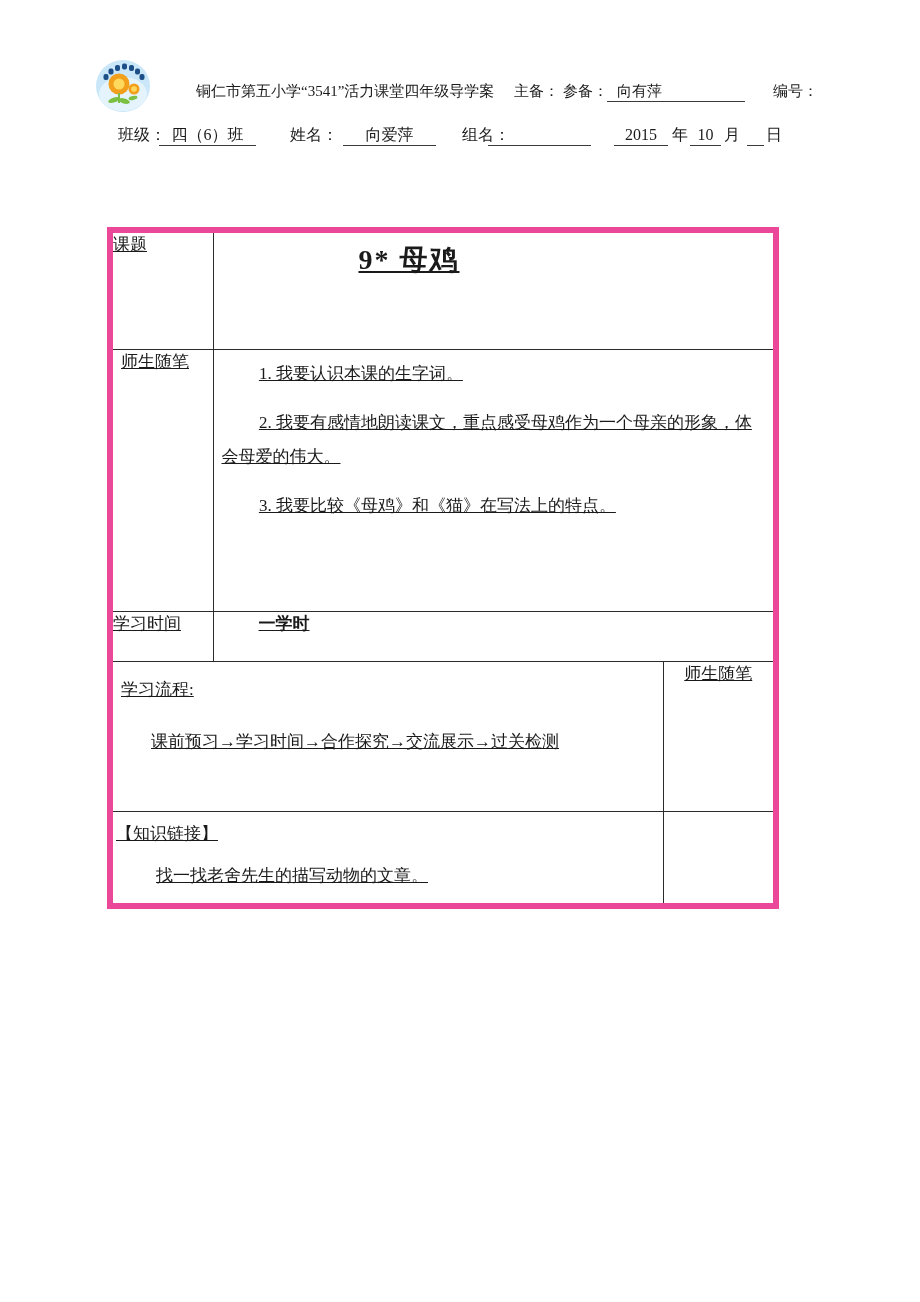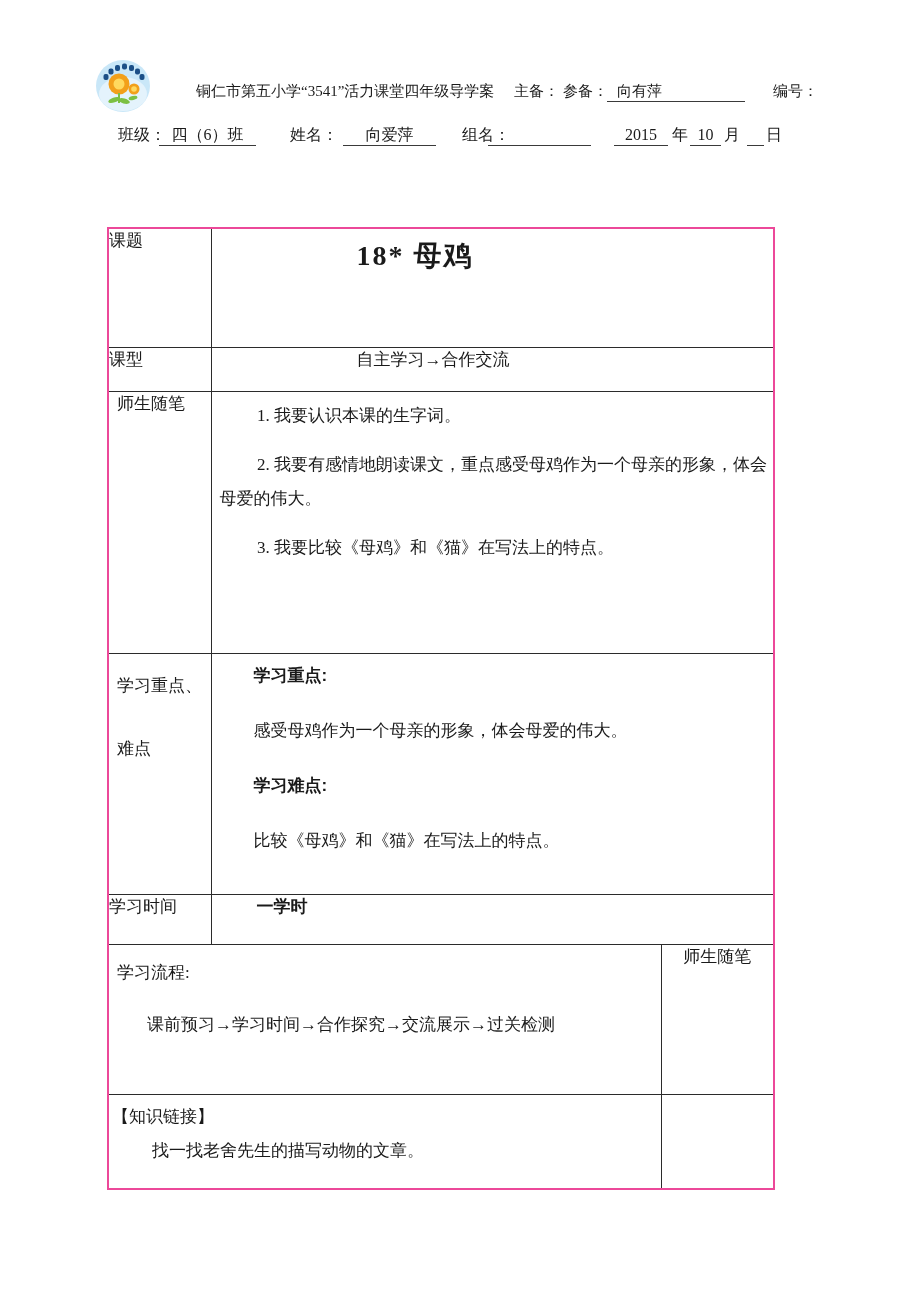--- a/index.html
+++ b/index.html
@@ -51,21 +51,21 @@
     width: 666px;
     border-collapse: collapse;
     table-layout: fixed;
     font-size: 17px;
   }
   table.doc td {
     border: 1.5px solid #2b2b2b;
     vertical-align: top;
     padding: 0;
   }
-  table.doc { border: 2px solid #ec4899; }
+  table.doc { border: 6px solid #ec4899; text-decoration: underline; }
 
   .r1 { height: 119px; }
   .r2 { height: 44px; }
   .r3 { height: 262px; }
   .r4 { height: 241px; }
   .r5 { height: 50px; }
   .r6 { height: 150px; }
   .r7 { height: 95px; }
 
   td.lbl { padding: 8px 4px 0 8px; }
@@ -108,21 +108,21 @@
   }
 
   .process-cell { padding: 11px 6px 0 8px; }
   .process-cell p.flow-title { line-height: 34px; }
   .process-cell p.flow-steps { line-height: 34px; margin-top: 18px; padding-left: 30px; }
 
   td.notes-cell { text-align: center; padding-top: 9px; }
 
   .knowledge-cell { padding: 5px 6px 0 3px; }
   .knowledge-cell p.k-head { line-height: 34px; }
-  .knowledge-cell p.k-text { line-height: 34px; padding-left: 40px; }
+  .knowledge-cell p.k-text { line-height: 34px; margin-top: 8px; padding-left: 40px; }
 </style>
 </head>
 <body>
 
 <div class="abs logo">
   <svg width="58" height="56" viewBox="0 0 58 56">
     <ellipse cx="29" cy="28" rx="27" ry="26" fill="#c9e7f8"></ellipse>
     <ellipse cx="29" cy="36" rx="24" ry="17" fill="#e4f3fc"></ellipse>
     <g fill="#1c4f87">
       <rect x="9.5" y="16" width="5" height="6" rx="2"></rect>
@@ -177,62 +177,38 @@
     <col style="width:450px">
     <col style="width:113px">
   </colgroup>
 
   <tbody>
       <tr class="r1">
     <td class="lbl">
       <span>课题</span>
     </td>
     <td colspan="2">
-      <div class="topic-value">18* 母鸡</div>
-    </td>
-  </tr>
-
-  <tr class="r2">
-    <td class="lbl-mid">
-      <span>课型</span>
-    </td>
-    <td colspan="2" class="type-cell">
-      <div class="type-value">自主学习→合作交流</div>
-    </td>
-  </tr>
+      <div class="topic-value">9* 母鸡</div>
+    </td>
+  </tr>
+
 
   <tr class="r3">
     <td class="lbl-bot">
       <div class="goals-lbl-inner">师生随笔</div>
     </td>
     <td colspan="2">
       <div class="goals-cell">
         <p>1. 我要认识本课的生字词。</p>
         <p>2. 我要有感情地朗读课文，重点感受母鸡作为一个母亲的形象，体会母爱的伟大。</p>
         <p>3. 我要比较《母鸡》和《猫》在写法上的特点。</p>
       </div>
     </td>
   </tr>
 
-  <tr class="r4">
-    <td class="lbl-bot">
-      <div class="focus-lbl-inner">
-        <span>学习重点、</span><br>
-        <span>难点</span>
-      </div>
-    </td>
-    <td colspan="2">
-      <div class="focus-cell">
-        <p class="subhead">学习重点:</p>
-        <p>感受母鸡作为一个母亲的形象，体会母爱的伟大。</p>
-        <p class="subhead">学习难点:</p>
-        <p>比较《母鸡》和《猫》在写法上的特点。</p>
-      </div>
-    </td>
-  </tr>
 
   <tr class="r5">
     <td class="lbl-mid">
       <span>学习时间</span>
     </td>
     <td colspan="2" class="time-cell">
       <div class="time-value">一学时</div>
     </td>
   </tr>
 

